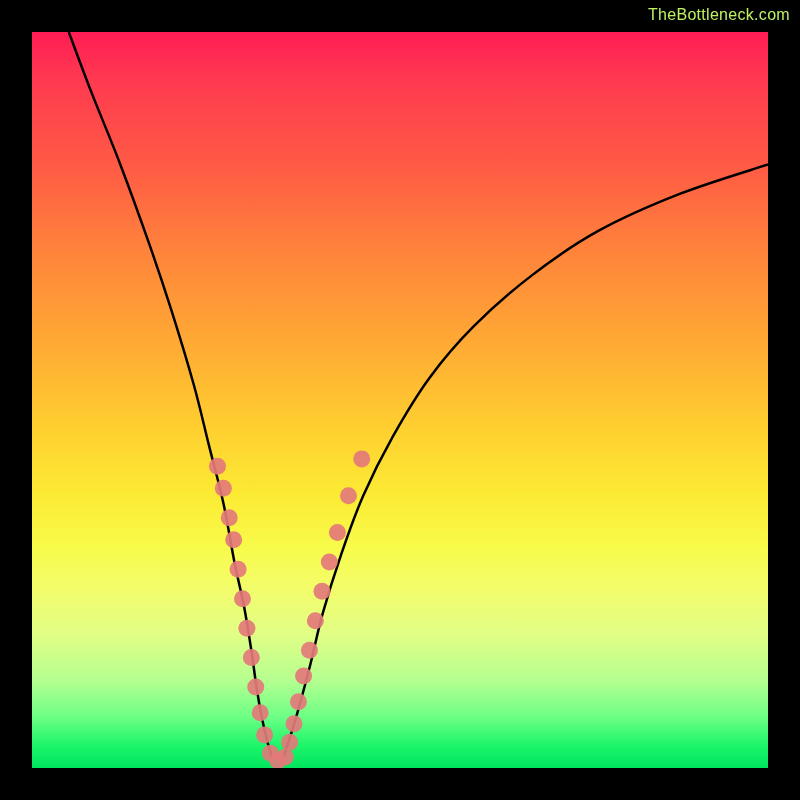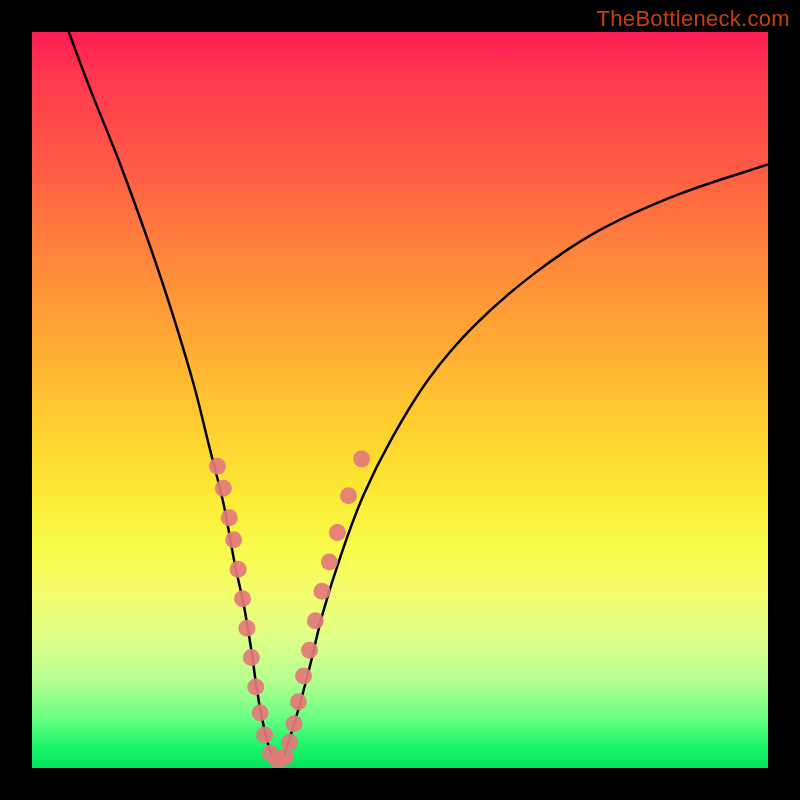--- a/index.html
+++ b/index.html
@@ -41,22 +41,22 @@
       #b6ff90 88%,
       #6eff85 93%,
       #1cf56a 97%,
       #00e45e 100%
     );
   }
   .watermark {
     position: absolute;
     top: 6px;
     right: 10px;
-    color: #c2410c;
-    font-size: 22px;
+    color: #bef264;
+    font-size: 16px;
     font-weight: 500;
     letter-spacing: 0.3px;
   }
   svg.curves {
     position: absolute;
     left: 0;
     top: 0;
     width: 736px;
     height: 736px;
   }

